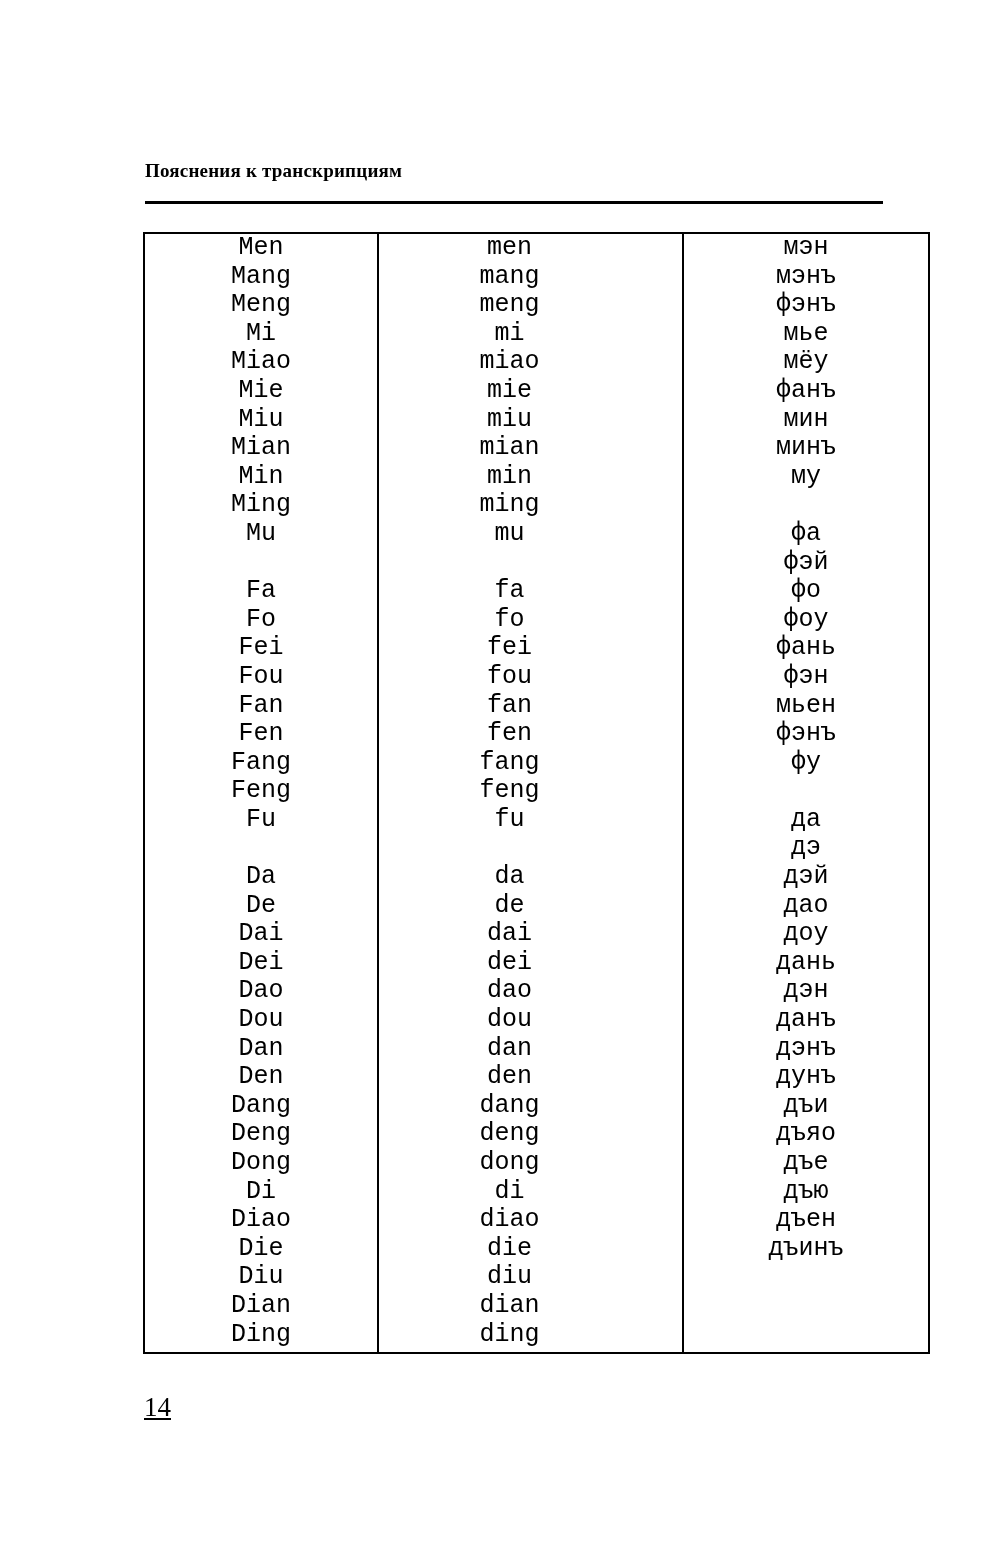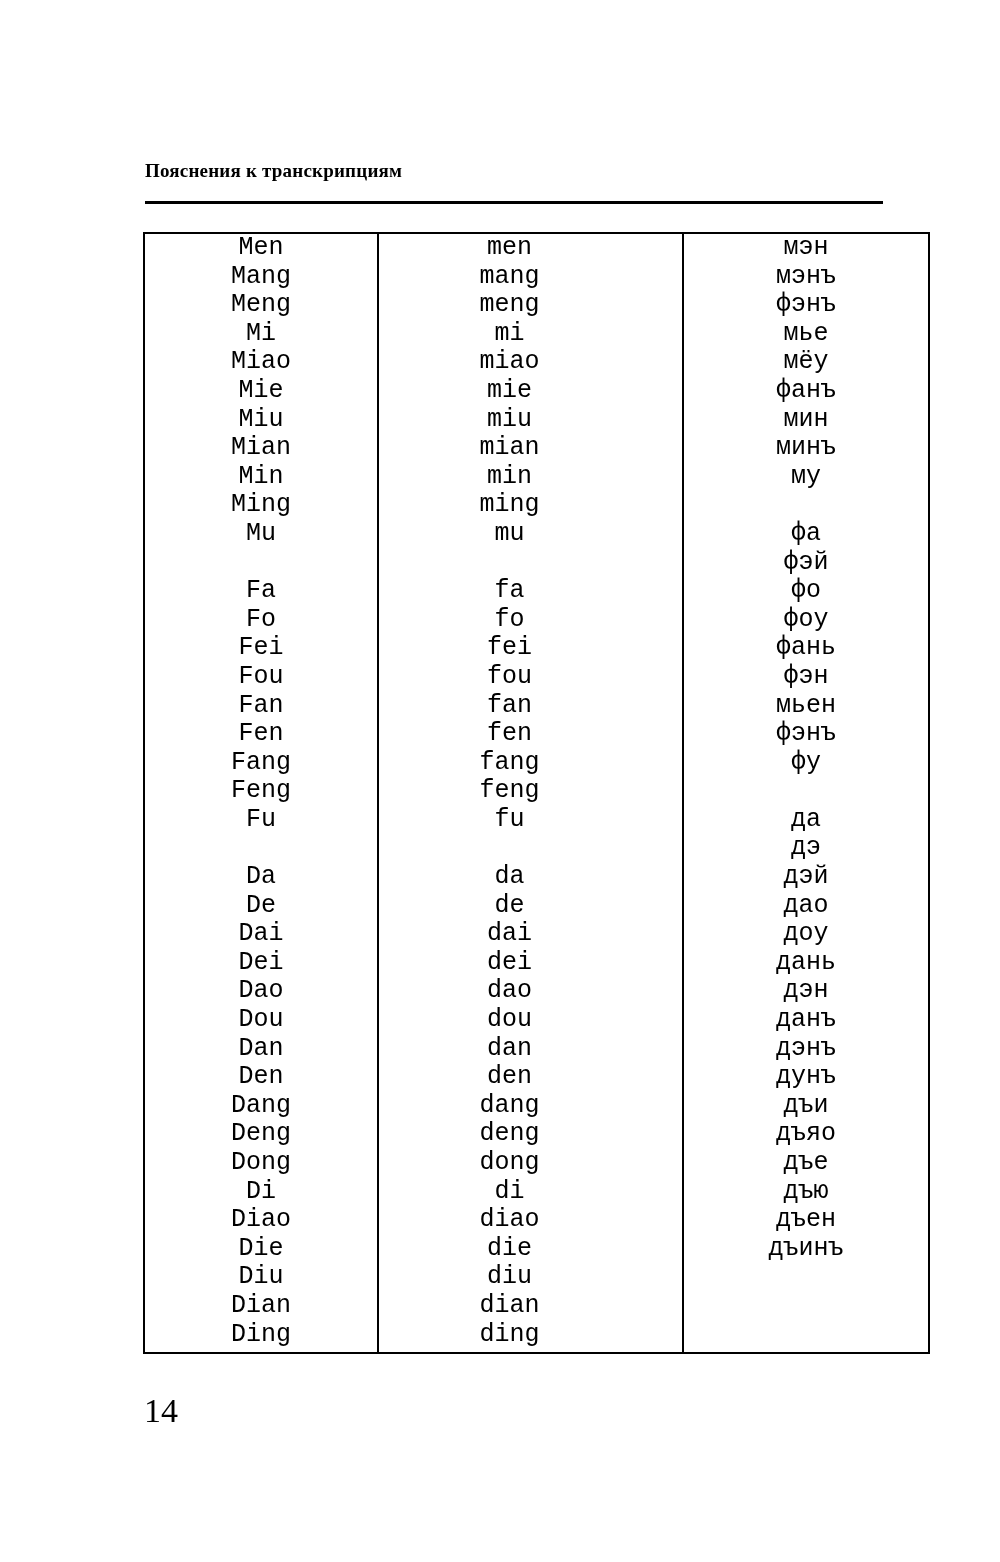--- a/index.html
+++ b/index.html
@@ -53,21 +53,22 @@
     text-align: center;
     font-size: 25px;
     white-space: nowrap;
     overflow: visible;
   }
   .trans-row.blank { }
   .page-number {
     position: absolute;
     left: 144px;
     top: 1392px;
-    font-size: 34px;
+    font-size: 27px;
+    text-decoration: underline;
   }
 </style>
 </head>
 <body>
 
 <h1 class="page-title">Пояснения к транскрипциям</h1>
 
 <div class="title-rule"></div>
 
 <div class="trans-table">

